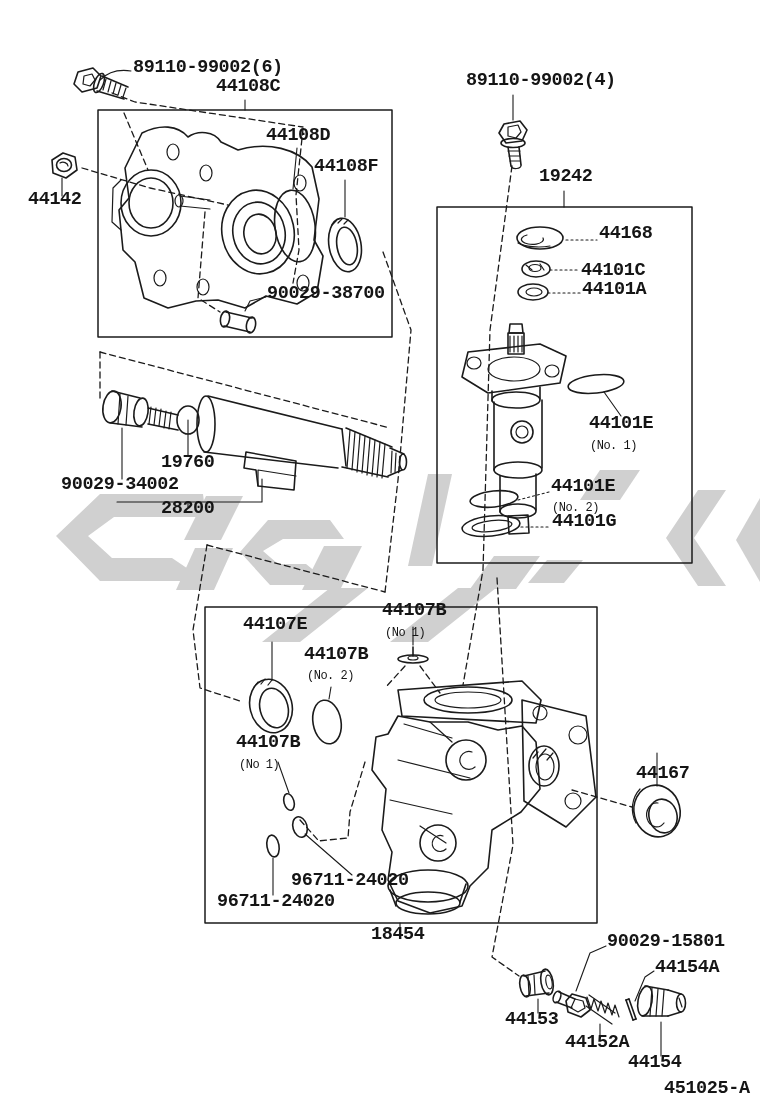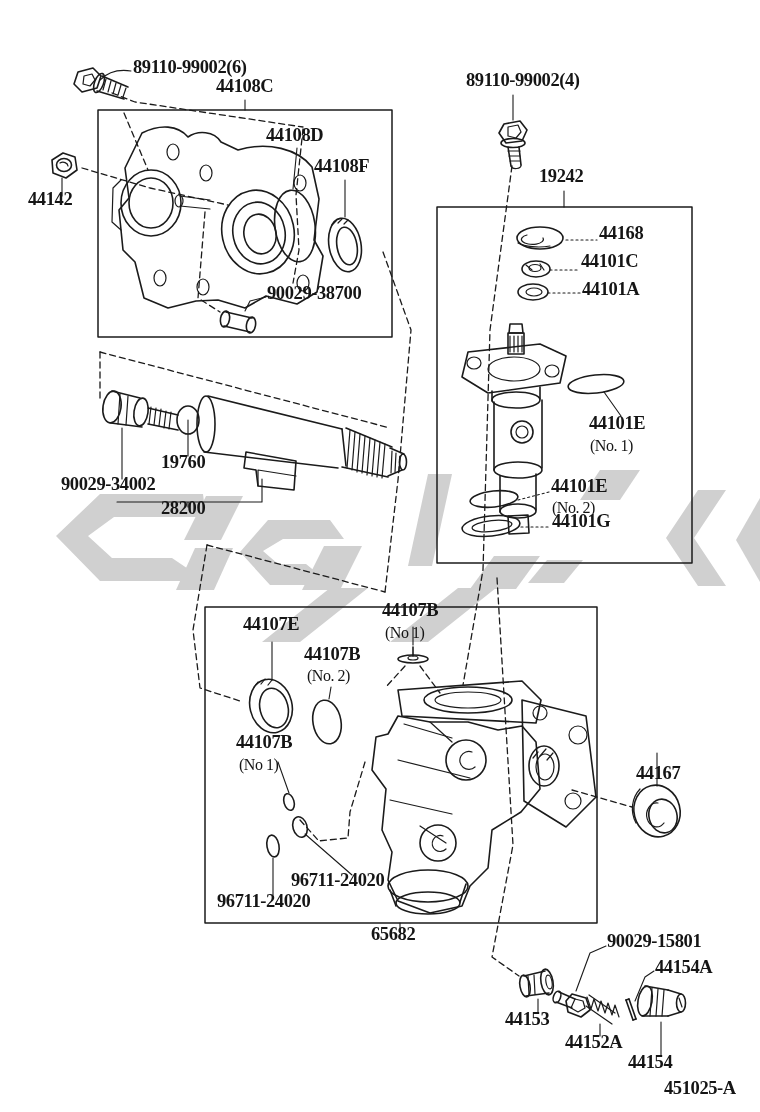--- a/index.html
+++ b/index.html
@@ -1,29 +1,29 @@
 <!DOCTYPE html>
 <html style="--line: #1b1b1b; --wm: #cbcbcb; --paper: #ffffff;"><head>
 <meta charset="utf-8">
 <style>
   :root{ --line:#1b1b1b; --wm:#cbcbcb; --paper:#ffffff; }
   html,body{margin:0;padding:0;background:#ffffff;}
   .stage{position:relative;width:760px;height:1112px;background:var(--paper);overflow:hidden;
-         font-family:Liberation Serif, serif;}
+         font-family:Liberation Mono, monospace;}
   svg{position:absolute;left:0;top:0;}
   .art{stroke:var(--line);fill:none;stroke-width:1.6;stroke-linecap:round;stroke-linejoin:round;}
   .thin{stroke-width:1.2;}
   .box{stroke-width:1.5;fill:none;}
   .ld{stroke-width:1.1;}
   .dash{stroke-dasharray:6 4;stroke-width:1.3;}
   .dot{stroke-dasharray:2 3;stroke-width:1.2;}
   .wm{fill:var(--wm);stroke:none;}
   .lbl{position:absolute;font-size:18.5px;line-height:19px;font-weight:700;color:#151515;
        letter-spacing:-0.4px;white-space:pre;}
-  .sm{font-size:16px;line-height:12px;font-weight:400;letter-spacing:-0.5px;}
+  .sm{font-size:12px;line-height:12px;font-weight:400;letter-spacing:-0.5px;}
 </style>
 </head>
 <body>
 
 <div class="stage">
 
 <svg width="760" height="1112" viewBox="0 0 760 1112">
 
   <g class="wm" opacity="0.9">
     <path d="M203,494 L100,494 L56,536 L100,581 L206,581 L172,558 L112,558 L88,536 L114,517 L206,517 Z"></path>
@@ -305,41 +305,41 @@
   <div>
     <div class="lbl" style="left:133px;top:58px">89110-99002(6)</div>
     <div class="lbl" style="left:216px;top:77px">44108C</div>
     <div class="lbl" style="left:28px;top:190px">44142</div>
     <div class="lbl" style="left:266px;top:126px">44108D</div>
     <div class="lbl" style="left:314px;top:157px">44108F</div>
     <div class="lbl" style="left:267px;top:284px">90029-38700</div>
     <div class="lbl" style="left:466px;top:71px">89110-99002(4)</div>
     <div class="lbl" style="left:539px;top:167px">19242</div>
     <div class="lbl" style="left:599px;top:224px">44168</div>
-    <div class="lbl" style="left:581px;top:252px">44101C</div>
+    <div class="lbl" style="left:581px;top:261px">44101C</div>
     <div class="lbl" style="left:582px;top:280px">44101A</div>
     <div class="lbl" style="left:589px;top:414px">44101E</div>
     <div class="lbl sm" style="left:590px;top:440px">(No. 1)</div>
     <div class="lbl" style="left:551px;top:477px">44101E</div>
     <div class="lbl sm" style="left:552px;top:502px">(No. 2)</div>
     <div class="lbl" style="left:552px;top:512px">44101G</div>
     <div class="lbl" style="left:161px;top:453px">19760</div>
     <div class="lbl" style="left:61px;top:475px">90029-34002</div>
     <div class="lbl" style="left:161px;top:499px">28200</div>
     <div class="lbl" style="left:382px;top:601px">44107B</div>
     <div class="lbl sm" style="left:385px;top:627px">(No 1)</div>
     <div class="lbl" style="left:243px;top:615px">44107E</div>
     <div class="lbl" style="left:304px;top:645px">44107B</div>
     <div class="lbl sm" style="left:307px;top:670px">(No. 2)</div>
     <div class="lbl" style="left:236px;top:733px">44107B</div>
     <div class="lbl sm" style="left:239px;top:759px">(No 1)</div>
     <div class="lbl" style="left:636px;top:764px">44167</div>
     <div class="lbl" style="left:291px;top:871px">96711-24020</div>
     <div class="lbl" style="left:217px;top:892px">96711-24020</div>
-    <div class="lbl" style="left:371px;top:925px">65682</div>
+    <div class="lbl" style="left:371px;top:925px">18454</div>
     <div class="lbl" style="left:607px;top:932px">90029-15801</div>
     <div class="lbl" style="left:655px;top:958px">44154A</div>
     <div class="lbl" style="left:505px;top:1010px">44153</div>
     <div class="lbl" style="left:565px;top:1033px">44152A</div>
     <div class="lbl" style="left:628px;top:1053px">44154</div>
     <div class="lbl" style="left:664px;top:1079px">451025-A</div>
   </div>
 
 </div>
 

